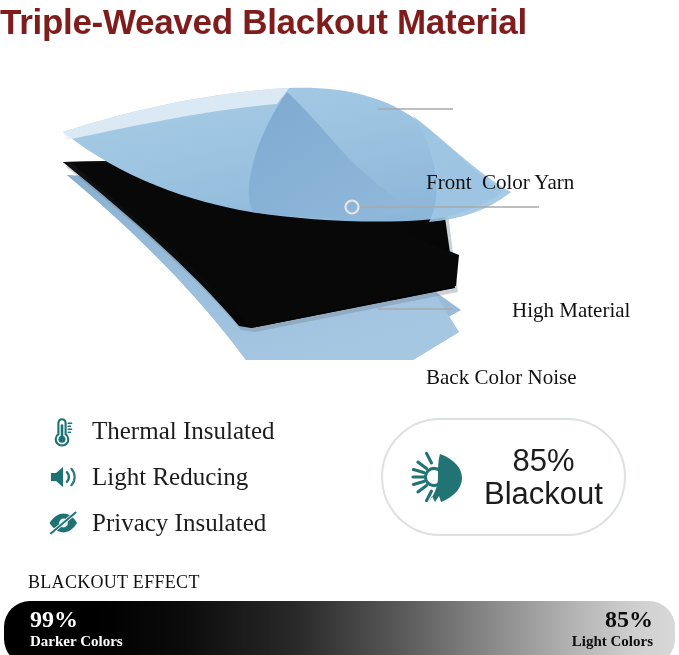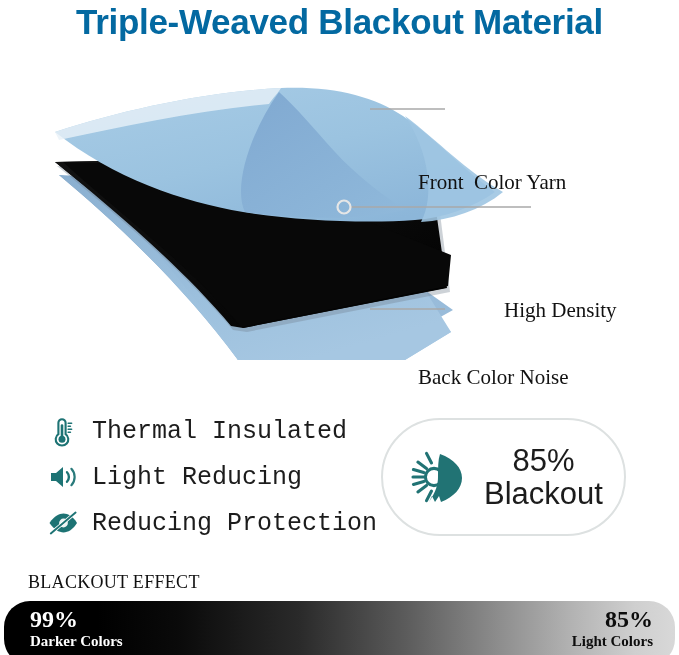--- a/index.html
+++ b/index.html
@@ -15,33 +15,33 @@
     font-family: "Liberation Sans", sans-serif;
     -webkit-font-smoothing: antialiased;
   }
 
   
   #title {
     position: absolute;
     left: 0;
     top: 2px;
     width: 679px;
-    text-align: center;
+    text-align: left;
     font-family: "Liberation Sans", sans-serif;
     font-weight: bold;
     font-size: 35px;
     letter-spacing: -0.3px;
-    color: #0369a1;
+    color: #7f1d1d;
     white-space: nowrap;
   }
 
   
   #diagram {
     position: absolute;
-    left: 0;
+    left: 8px;
     top: 70px;
     width: 621px;
     height: 290px;
     padding-left: 33px;
   }
   #diagram svg {
     display: block;
   }
 
   .leader-label {
@@ -71,21 +71,21 @@
   .feature-icon {
     width: 38px;
     min-width: 38px;
     height: 38px;
     display: flex;
     align-items: center;
     justify-content: center;
     color: #1d7374;
   }
   .feature-label {
-    font-family: Liberation Mono, monospace;
+    font-family: Liberation Serif, serif;
     font-size: 25px;
     color: #1c1c1c;
     margin-left: 10px;
     white-space: nowrap;
   }
 
   
   #badge {
     position: absolute;
     left: 381px;
@@ -227,21 +227,21 @@
     <g stroke="#a9a9a9" stroke-width="1.4" fill="none">
       <line x1="337" y1="39" x2="412" y2="39"></line>
       <line x1="317" y1="137" x2="498" y2="137"></line>
       <line x1="337" y1="239" x2="412" y2="239"></line>
     </g>
     <circle cx="311" cy="137" r="6.5" fill="none" stroke="#e6e6e6" stroke-width="2.2"></circle>
   </svg>
 
   <div class="leader-label" id="label-front">Front  Color Yarn</div>
   <div class="leader-label" id="label-high">
-    <div>High Density</div>
+    <div>High Material</div>
   </div>
   <div class="leader-label" id="label-back">Back Color Noise</div>
 </div>
 
 <div id="features">
 
   <div class="feature-row">
     <span class="feature-icon">
       <svg width="28" height="32" viewBox="0 0 28 32" fill="none" xmlns="http://www.w3.org/2000/svg">
         <path d="M13 4.2 a3.6 3.6 0 0 1 3.6 3.6 v11.3 a6.3 6.3 0 1 1 -7.2 0 V7.8 A3.6 3.6 0 0 1 13 4.2 Z" stroke="#1d7374" stroke-width="2.1" fill="none"></path>
@@ -272,21 +272,21 @@
   <div class="feature-row">
     <span class="feature-icon">
       <svg width="32" height="26" viewBox="0 0 32 26" xmlns="http://www.w3.org/2000/svg">
         <path d="M2.5 13 C 7 6.4 12 3.6 16.5 3.6 C 21 3.6 26 6.4 30 13
                  C 26 19.6 21 22.4 16.5 22.4 C 12 22.4 7 19.6 2.5 13 Z" fill="#1d7374"></path>
         <circle cx="16.5" cy="13" r="4.4" fill="#ffffff" opacity="0.92"></circle>
         <path d="M3.8 23.4 L 28.6 2.6" stroke="#ffffff" stroke-width="3.4" stroke-linecap="round"></path>
         <path d="M3.8 23.4 L 28.6 2.6" stroke="#1d7374" stroke-width="1.9" stroke-linecap="round"></path>
       </svg>
     </span>
-    <span class="feature-label">Reducing Protection</span>
+    <span class="feature-label">Privacy Insulated</span>
   </div>
 </div>
 
 <div id="badge">
   <span id="badge-icon">
     <svg width="74" height="74" viewBox="0 0 74 74" xmlns="http://www.w3.org/2000/svg">
       <g stroke="#217374" stroke-width="3.1" stroke-linecap="round" fill="none">
         <path d="M20 37 h-11"></path>
         <path d="M22.5 28.5 l-8.6 -6.4"></path>
         <path d="M22.5 45.5 l-8.6 6.4"></path>

